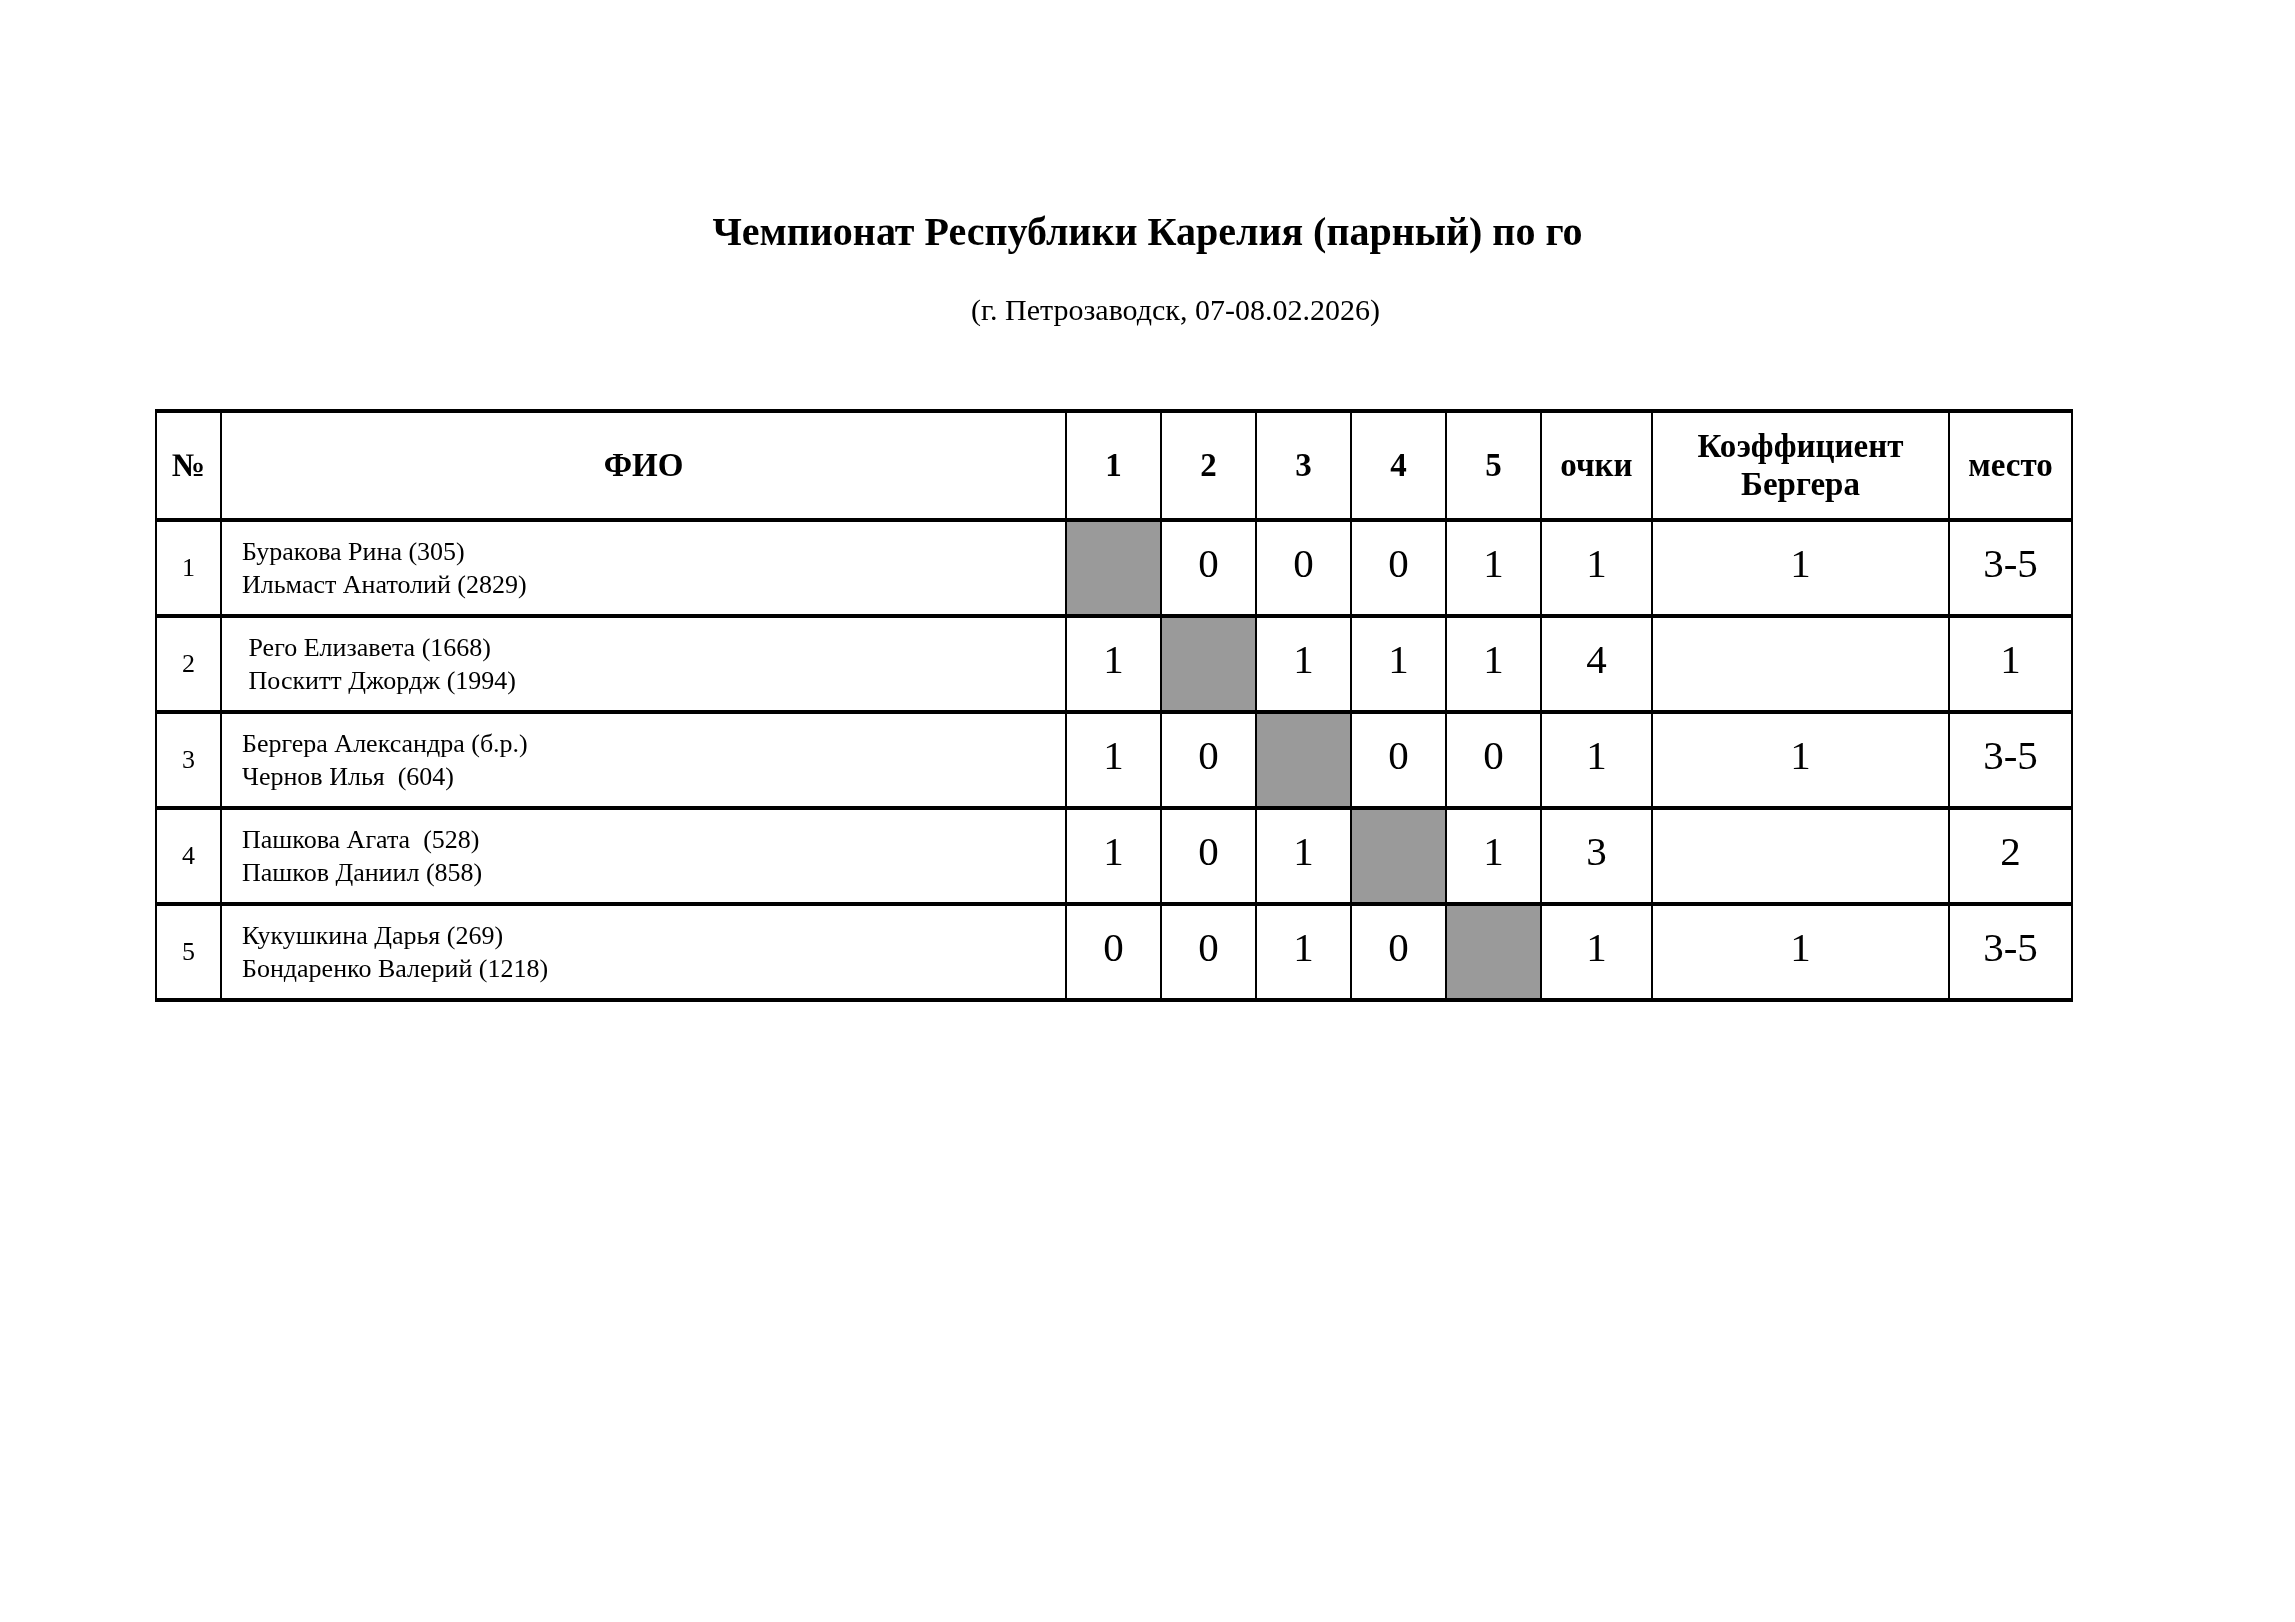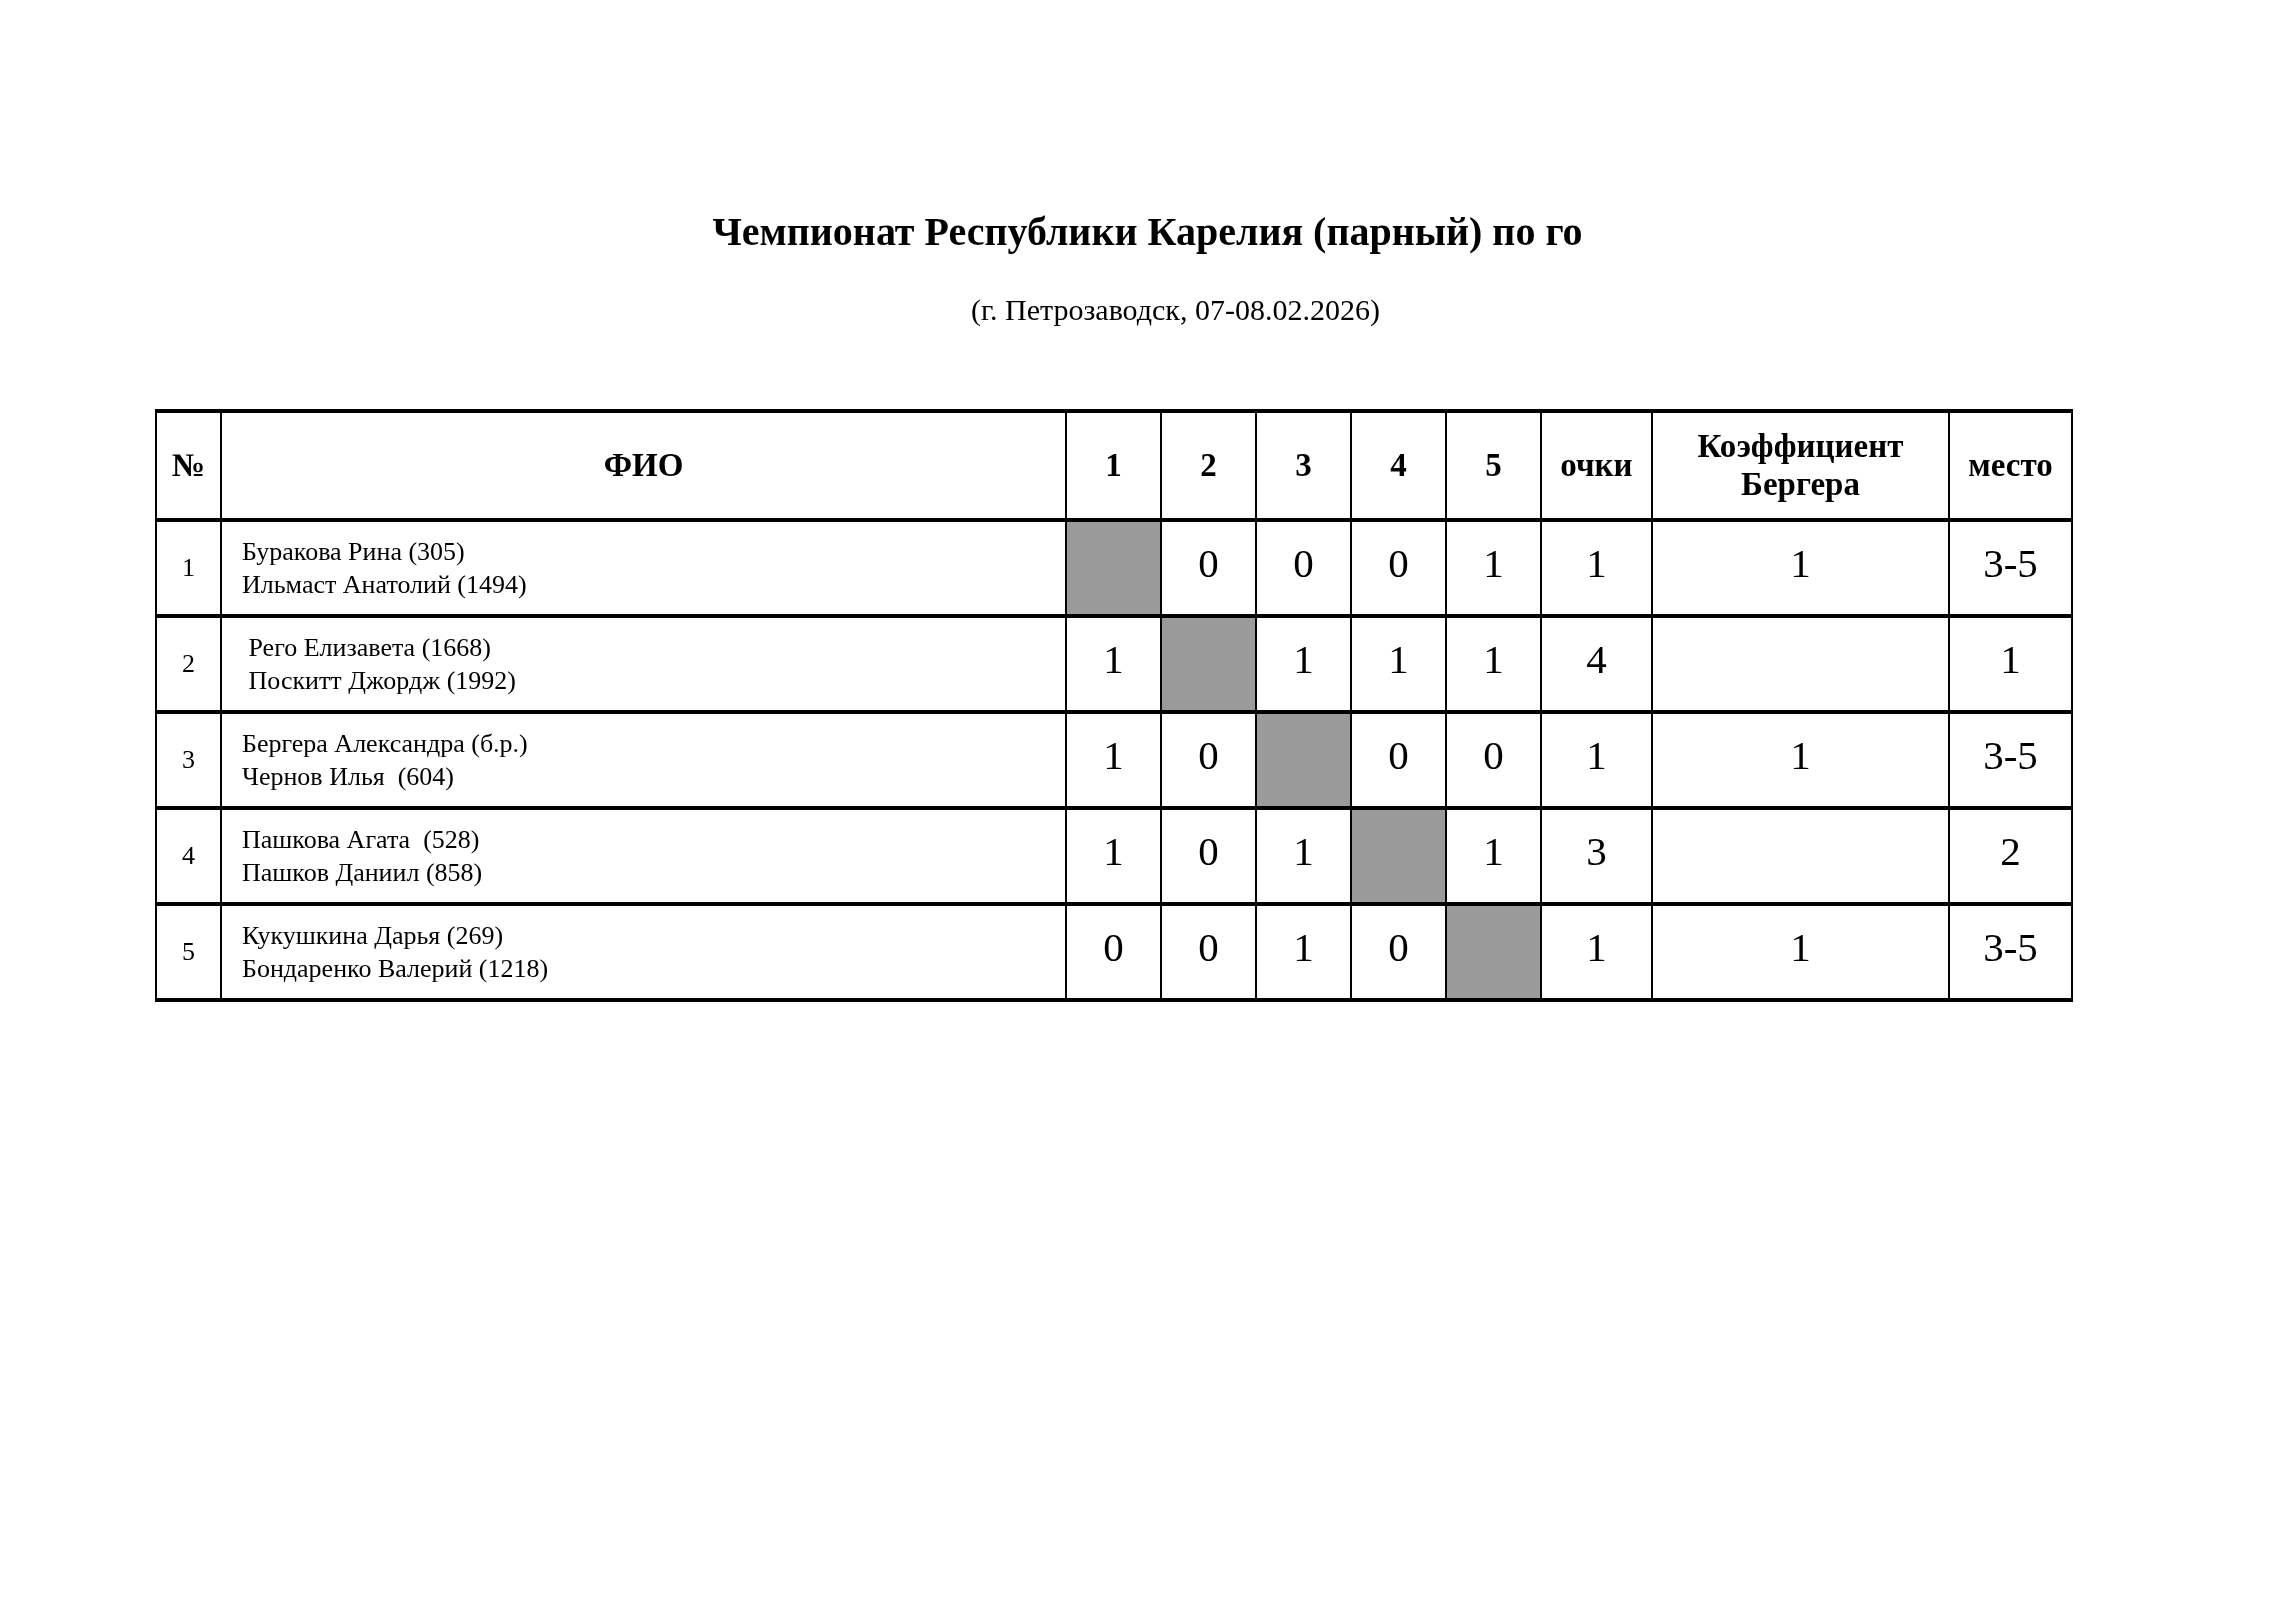--- a/index.html
+++ b/index.html
@@ -114,36 +114,36 @@
         <th>очки</th>
         <th>Коэффициент Бергера</th>
         <th>место</th>
       </tr>
     </thead>
     <tbody>
       <tr>
         <td class="cell-num">1</td>
         <td class="cell-names">
           <div class="name-line">Буракова Рина (305)</div>
-          <div class="name-line">Ильмаст Анатолий (1494)</div>
+          <div class="name-line">Ильмаст Анатолий (2829)</div>
         </td>
         <td class="cell-val diag" style="background: rgb(154, 154, 154);"></td>
         <td class="cell-val">0</td>
         <td class="cell-val">0</td>
         <td class="cell-val">0</td>
         <td class="cell-val">1</td>
         <td class="cell-val">1</td>
         <td class="cell-val">1</td>
         <td class="cell-val">3-5</td>
       </tr>
       <tr>
         <td class="cell-num">2</td>
         <td class="cell-names">
           <div class="name-line"> Рего Елизавета (1668)</div>
-          <div class="name-line"> Поскитт Джордж (1992)</div>
+          <div class="name-line"> Поскитт Джордж (1994)</div>
         </td>
         <td class="cell-val">1</td>
         <td class="cell-val diag" style="background: rgb(154, 154, 154);"></td>
         <td class="cell-val">1</td>
         <td class="cell-val">1</td>
         <td class="cell-val">1</td>
         <td class="cell-val">4</td>
         <td class="cell-val"></td>
         <td class="cell-val">1</td>
       </tr>

